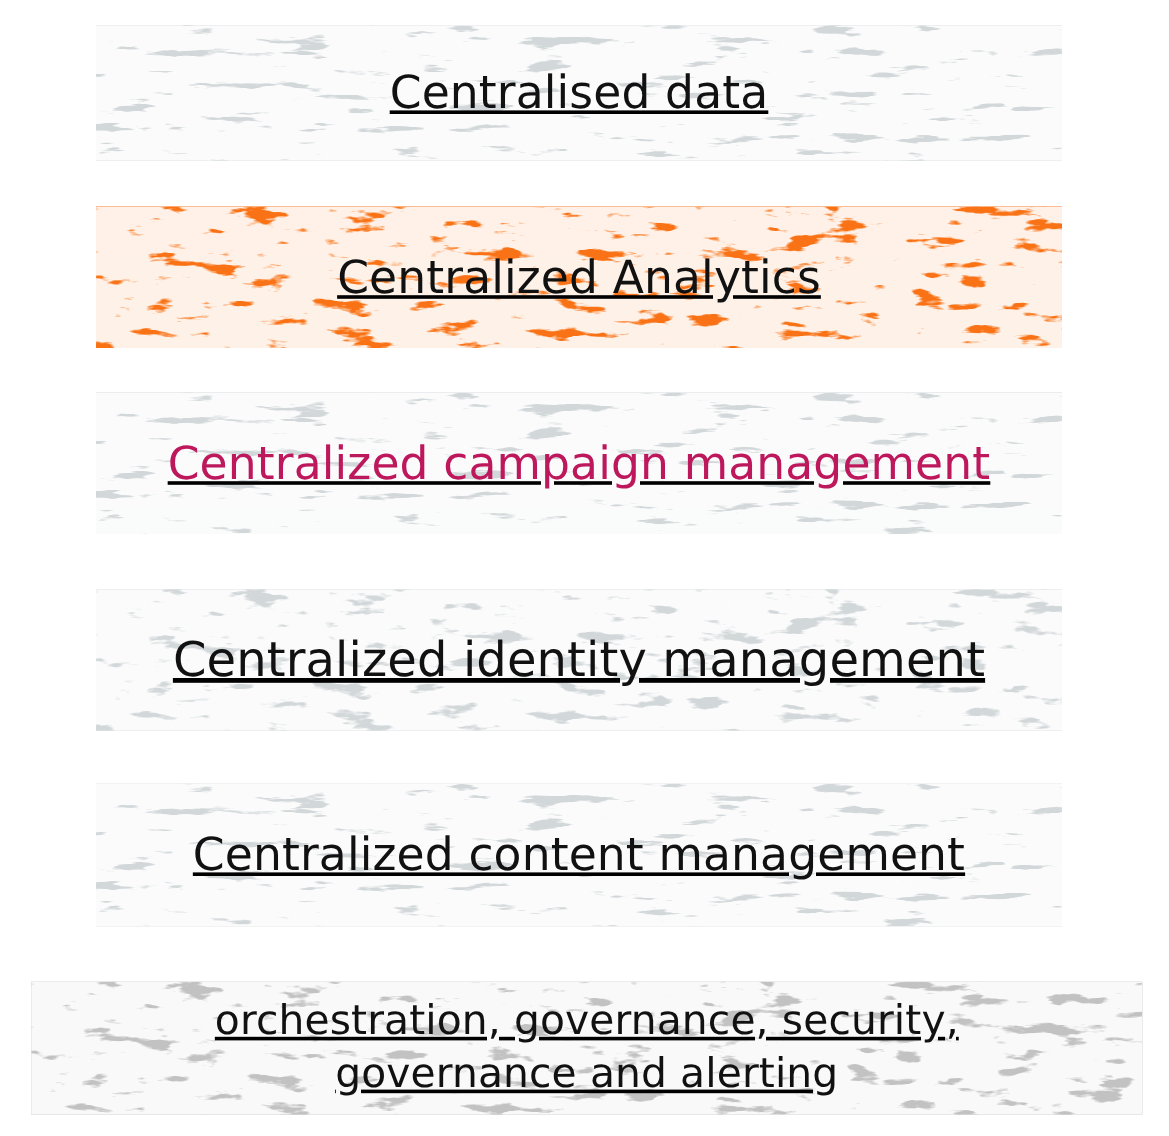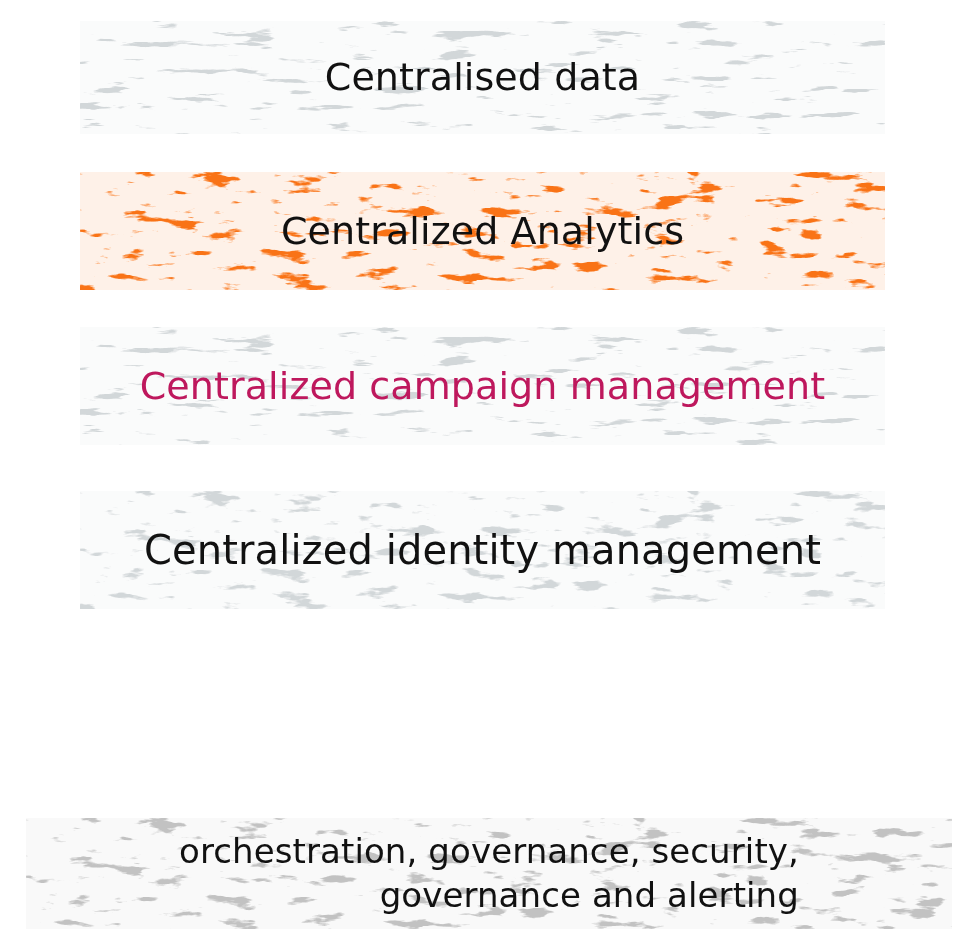--- a/index.html
+++ b/index.html
@@ -31,20 +31,21 @@
   }
 
   .layer-band {
     position: absolute;
     box-sizing: border-box;
     display: flex;
     align-items: center;
     justify-content: center;
     overflow: hidden;
     background-color: #d2d7d9;
+    text-decoration: underline;
   }
 
   .layer-band.foundation {
     background-color: #c2c2c2;
   }
 
   .band-label {
     position: relative;
     z-index: 2;
     color: #111111;
@@ -53,21 +54,20 @@
     line-height: 1.16;
     letter-spacing: 0.1px;
     text-align: center;
     white-space: nowrap;
   }
 
   .band-label.wrap {
     white-space: normal;
     max-width: 660px;
     line-height: 1.28;
-    text-align: right;
   }
 
   .band-label .label-line {
     display: block;
   }
 </style>
 </head>
 <body style="background: rgb(255, 255, 255);">
 
 <svg width="0" height="0" style="position:absolute" aria-hidden="true">
@@ -112,20 +112,26 @@
     <span class="band-label" style="font-size: 38px; color: #be185d;">Centralized campaign management</span>
   </div>
 
   <div class="layer-band" style="left: 80px; top: 491px; width: 805px; height: 118px; background-color: rgb(210, 215, 217);">
     <svg class="fibre" width="805" height="118" preserveAspectRatio="none">
       <rect width="100%" height="100%" filter="url(#fibreFilter2)"></rect>
     </svg>
     <span class="band-label" style="font-size: 40px; color: rgb(17, 17, 17);">Centralized identity management</span>
   </div>
 
+  <div class="layer-band" style="left: 80px; top: 653px; width: 805px; height: 119px; background-color: rgb(210, 215, 217);">
+    <svg class="fibre" width="805" height="119" preserveAspectRatio="none">
+      <rect width="100%" height="100%" filter="url(#fibreFilter)"></rect>
+    </svg>
+    <span class="band-label" style="font-size: 38px; color: rgb(17, 17, 17);">Centralized content management</span>
+  </div>
 
   <div class="layer-band foundation" style="left: 26px; top: 818px; width: 926px; height: 111px; background-color: rgb(194, 194, 194);">
     <svg class="fibre" width="926" height="111" preserveAspectRatio="none">
       <rect width="100%" height="100%" filter="url(#fibreFilter2)"></rect>
     </svg>
     <span class="band-label wrap" style="font-size: 34px; color: rgb(17, 17, 17);">
       <span class="label-line">orchestration, governance, security,</span>
       <span class="label-line">governance and alerting</span>
     </span>
   </div>

